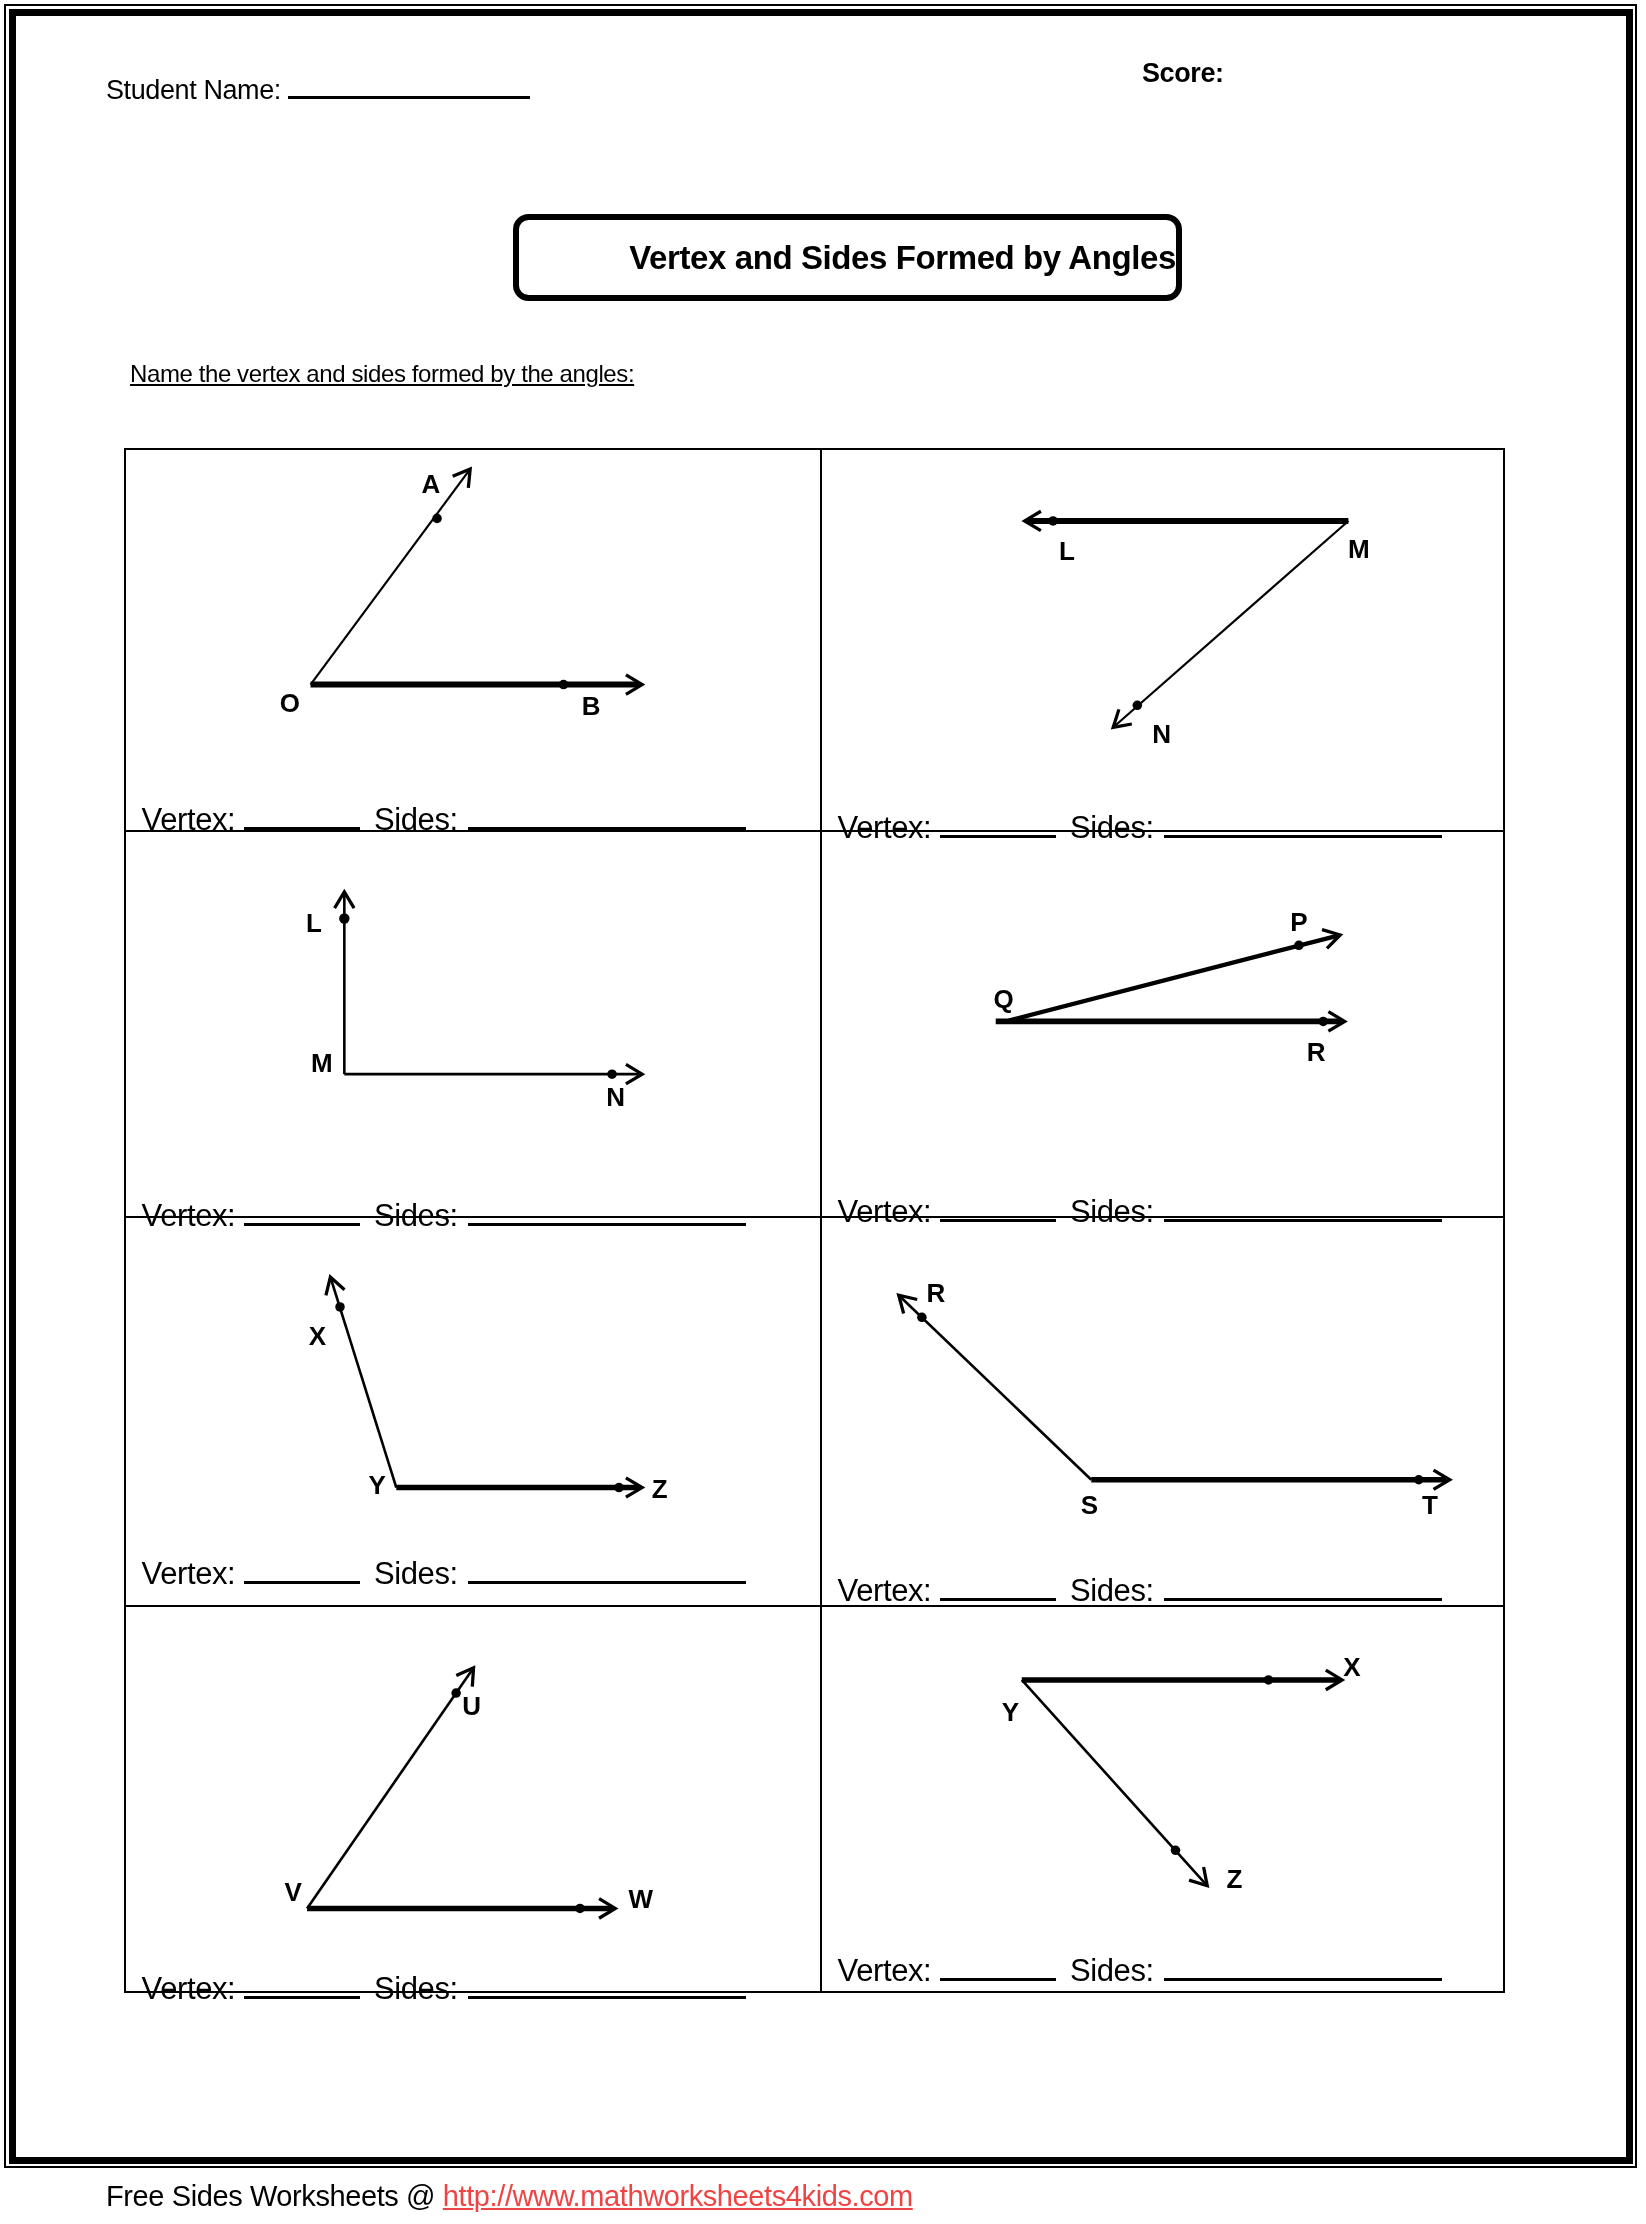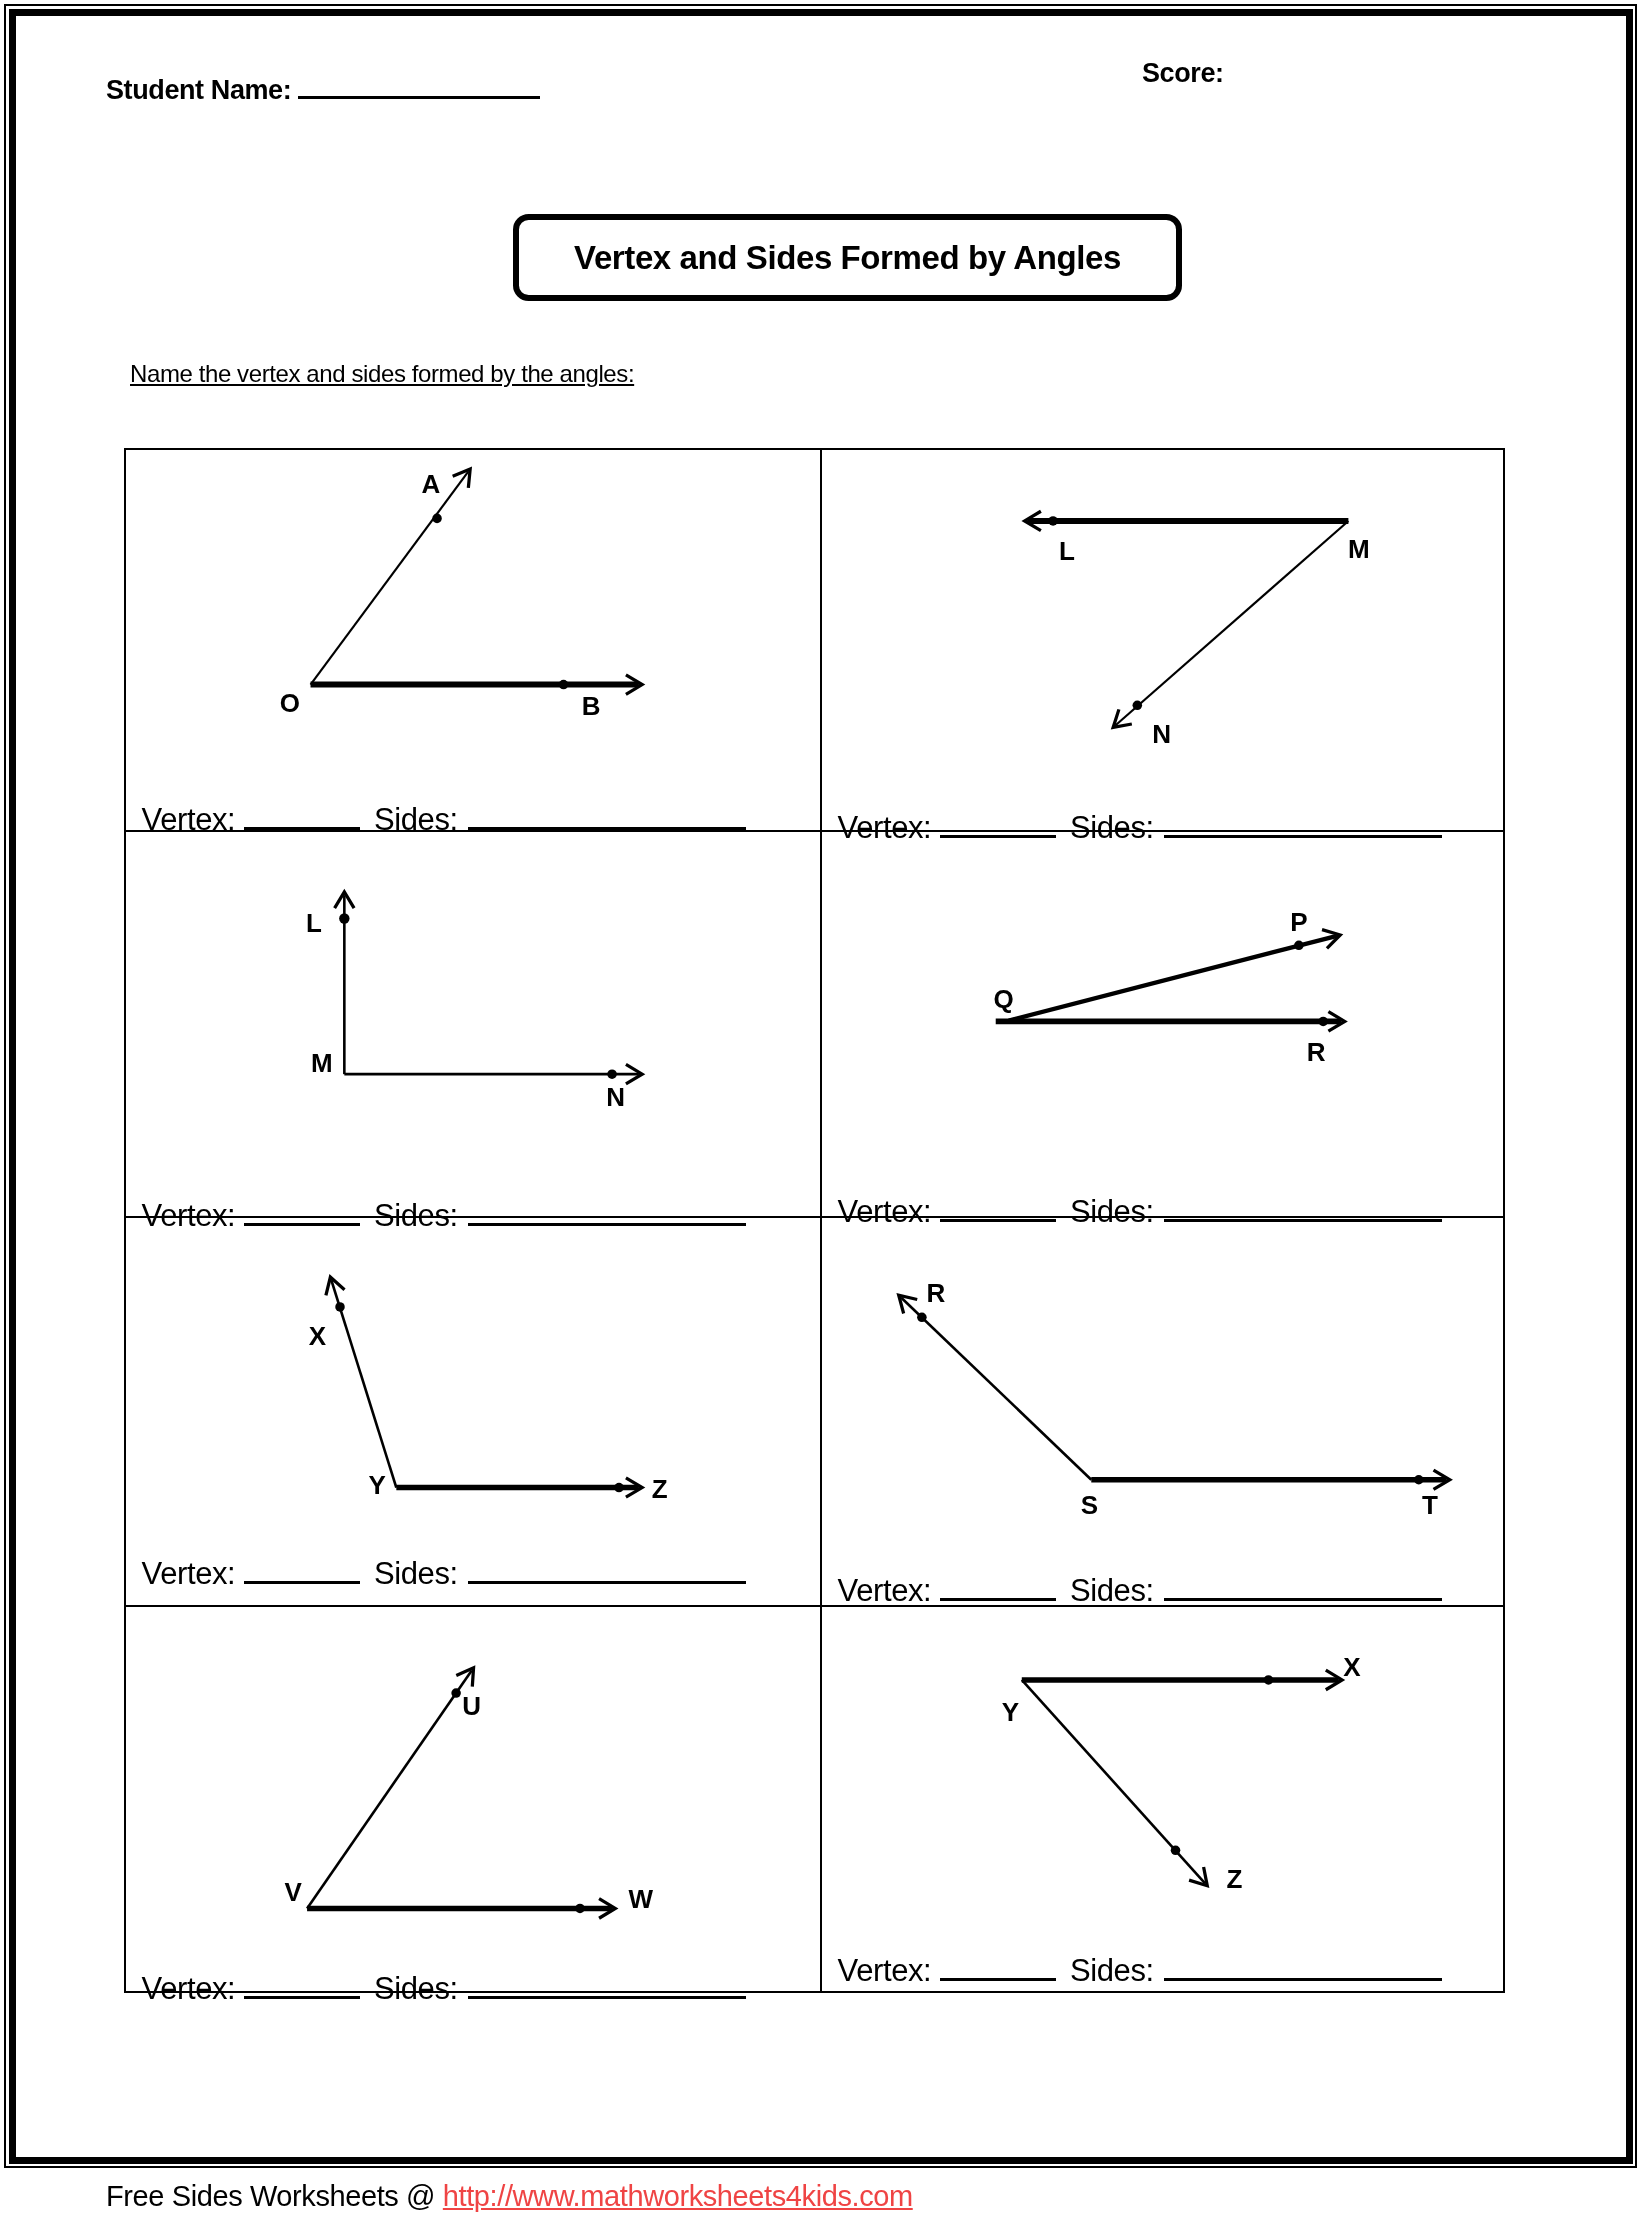--- a/index.html
+++ b/index.html
@@ -1,25 +1,25 @@
 <!DOCTYPE html>
 <html style="font-size:14px"><head>
 <meta charset="utf-8">
 <style>
   html,body{margin:0;padding:0;background:#ffffff;}
   body{width:1647px;height:2225px;position:relative;font-family:"Liberation Sans",sans-serif;color:#000;}
   
   .frame-outer{position:absolute;left:4.3px;top:4.3px;width:1633px;height:2164px;border:2.6px solid #000;box-sizing:border-box;}
   .frame-inner{position:absolute;left:2.6px;top:2.6px;right:2.6px;bottom:2.6px;border:7.8px solid #000;box-sizing:border-box;}
   
-  .hdr-left{position:absolute;left:106px;top:70px;font-size:27px;font-weight:bold;letter-spacing:-0.4px;}
+  .hdr-left{position:absolute;left:106px;top:70px;font-size:27px;font-weight:normal;letter-spacing:-0.4px;}
   .hdr-score{position:absolute;left:1142px;top:58px;font-size:27px;font-weight:bold;letter-spacing:-0.4px;}
   .name-blank{display:inline-block;width:242px;height:26px;border-bottom:3.5px solid #000;vertical-align:baseline;margin-left:7px;}
   
-  .title-box{position:absolute;left:513px;top:214px;width:669px;height:87px;border:6px solid #000;border-radius:15.6px;box-sizing:border-box;display:flex;align-items:center;justify-content:center;}
+  .title-box{position:absolute;left:513px;top:214px;width:669px;height:87px;border:6px solid #000;border-radius:15.6px;box-sizing:border-box;display:flex;align-items:center;justify-content:flex-end;}
   .title-box span{font-size:33px;font-weight:bold;letter-spacing:-0.4px;}
   
   .instruction{position:absolute;left:130px;top:360px;font-size:24px;letter-spacing:-0.4px;text-decoration:underline;}
   
   .grid{position:absolute;left:124px;top:448px;border:2.6px solid #000;display:grid;grid-template-columns:696px 681px;grid-template-rows:382px 386px 389px 384px;}
   .cell{position:relative;border-right:2.6px solid #000;border-bottom:2.6px solid #000;box-sizing:border-box;}
   .cell:nth-child(2n){border-right:none;}
   .cell:nth-last-child(-n+2){border-bottom:none;}
   .cell svg{position:absolute;left:0;top:0;width:100%;height:100%;}
   .pt{font-family:"Liberation Sans",sans-serif;font-size:30px;font-weight:bold;text-anchor:middle;}

